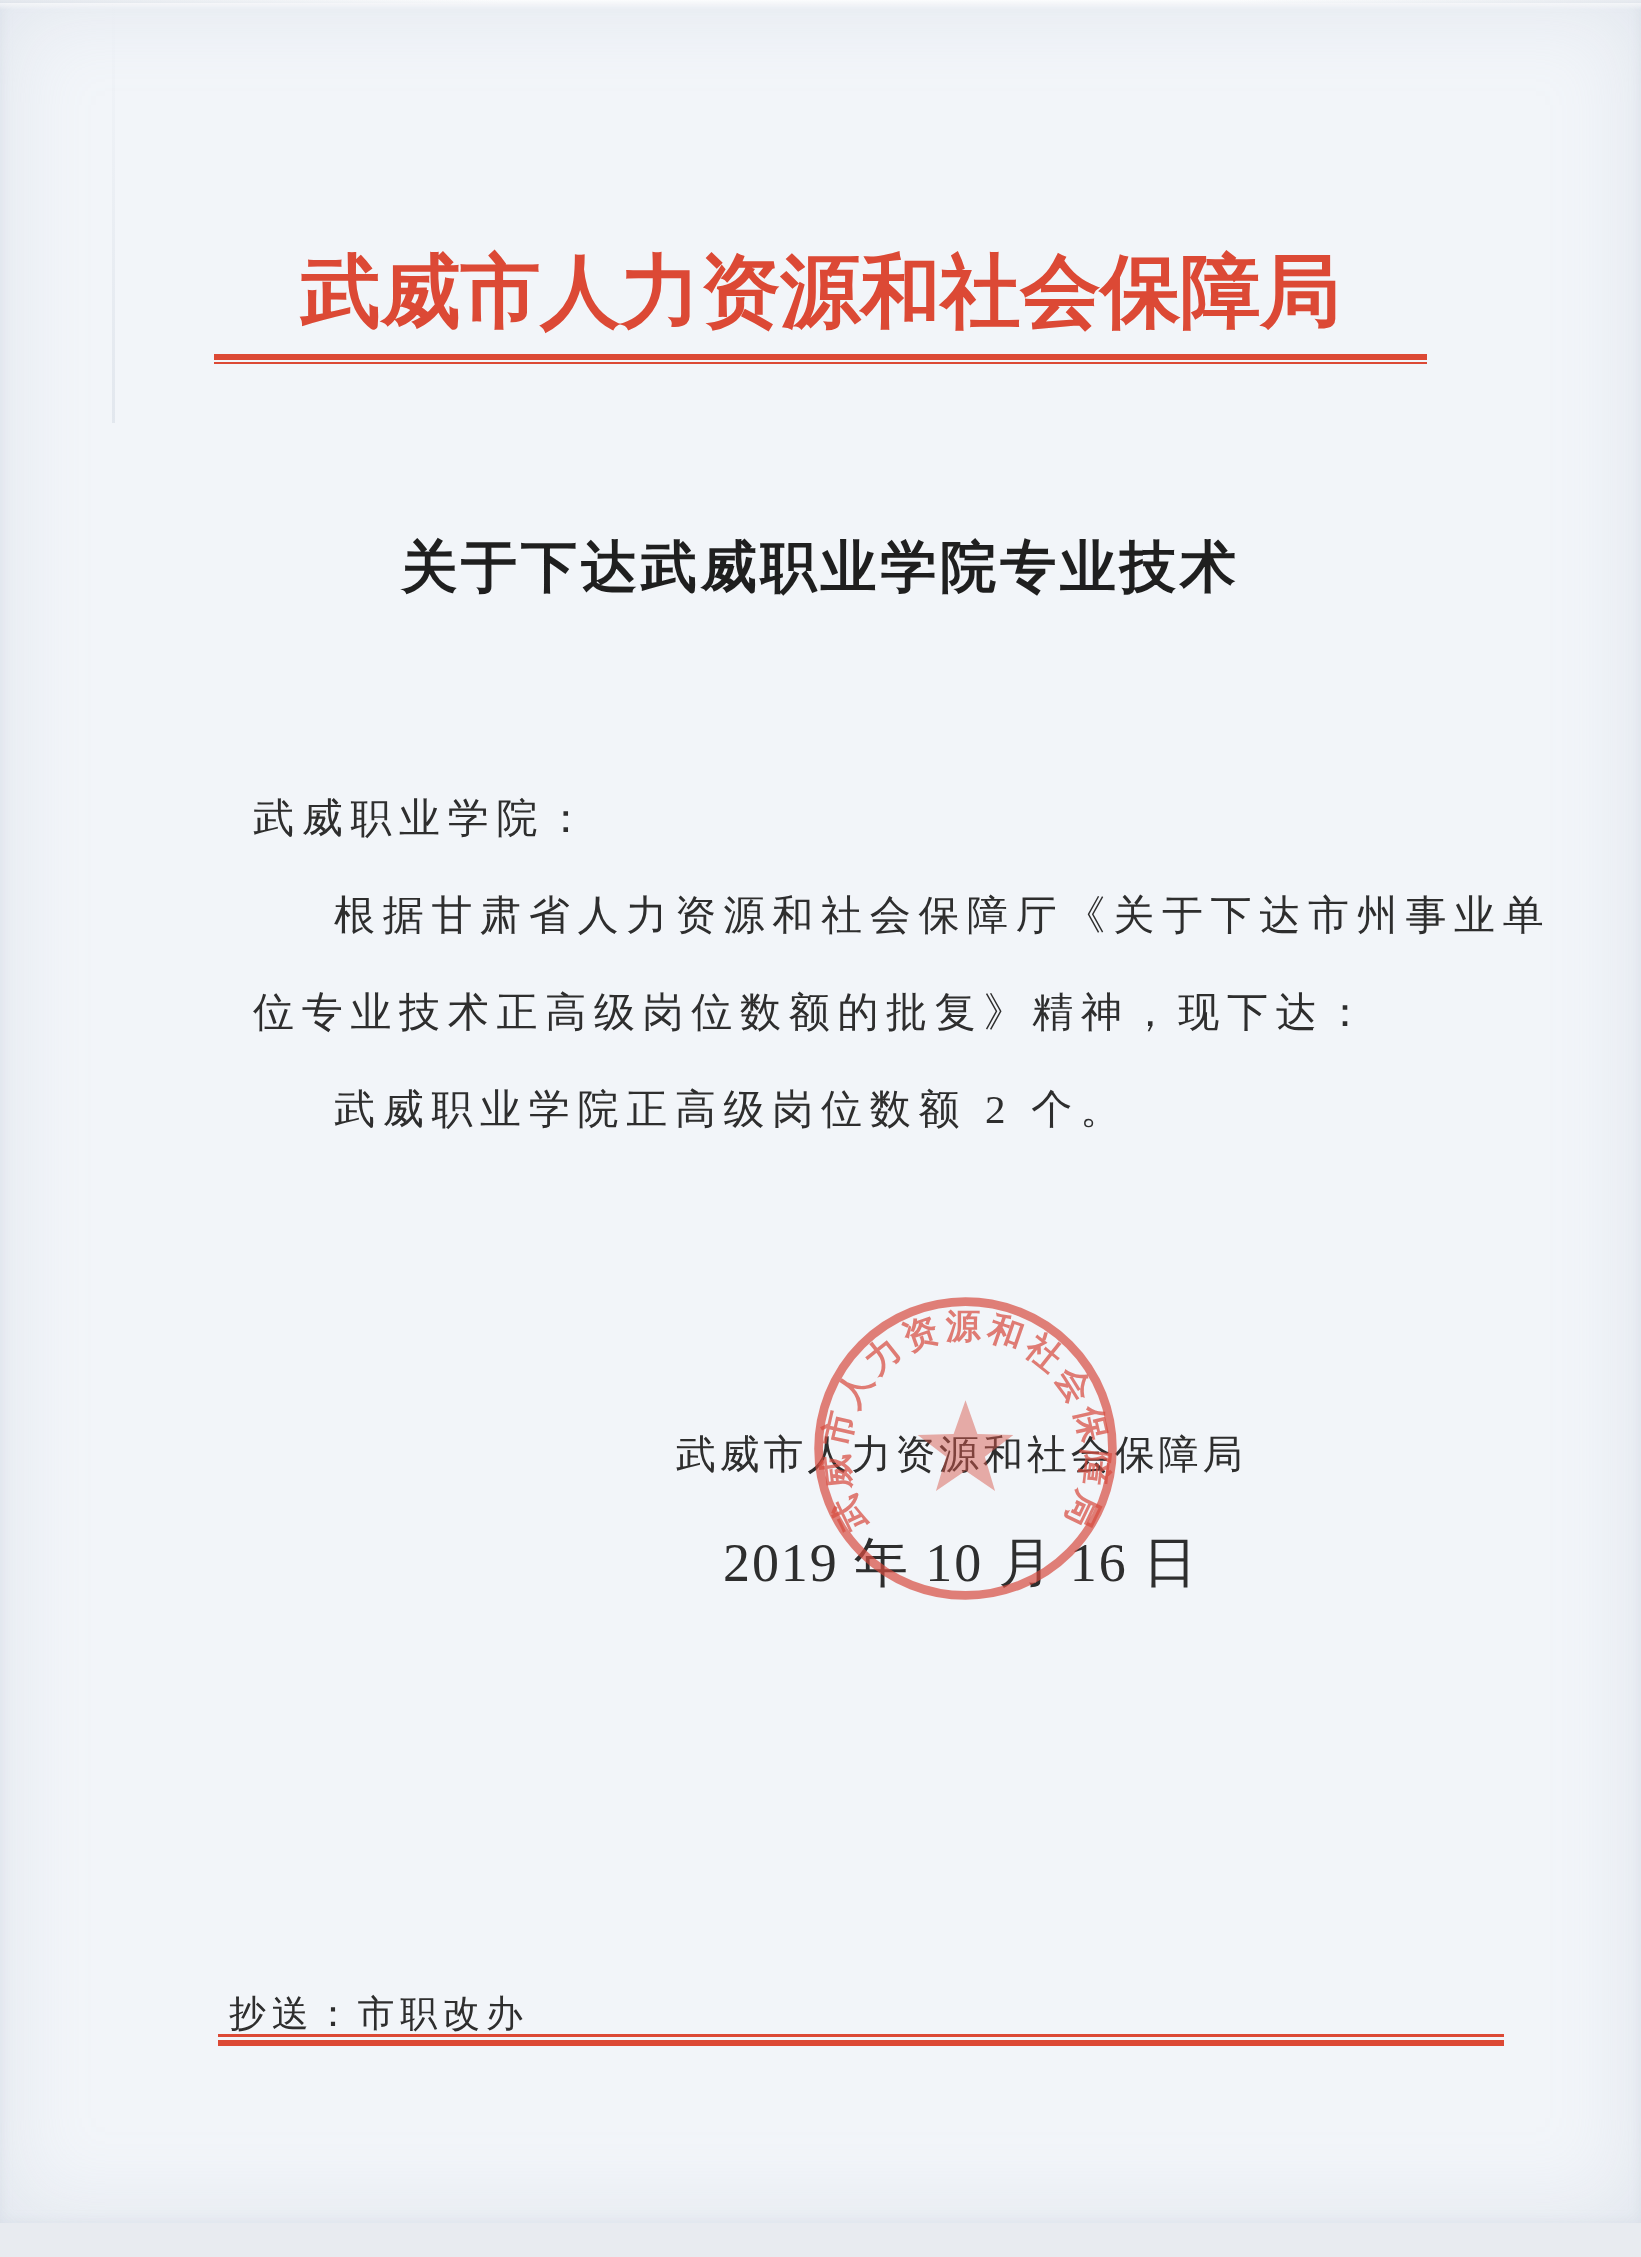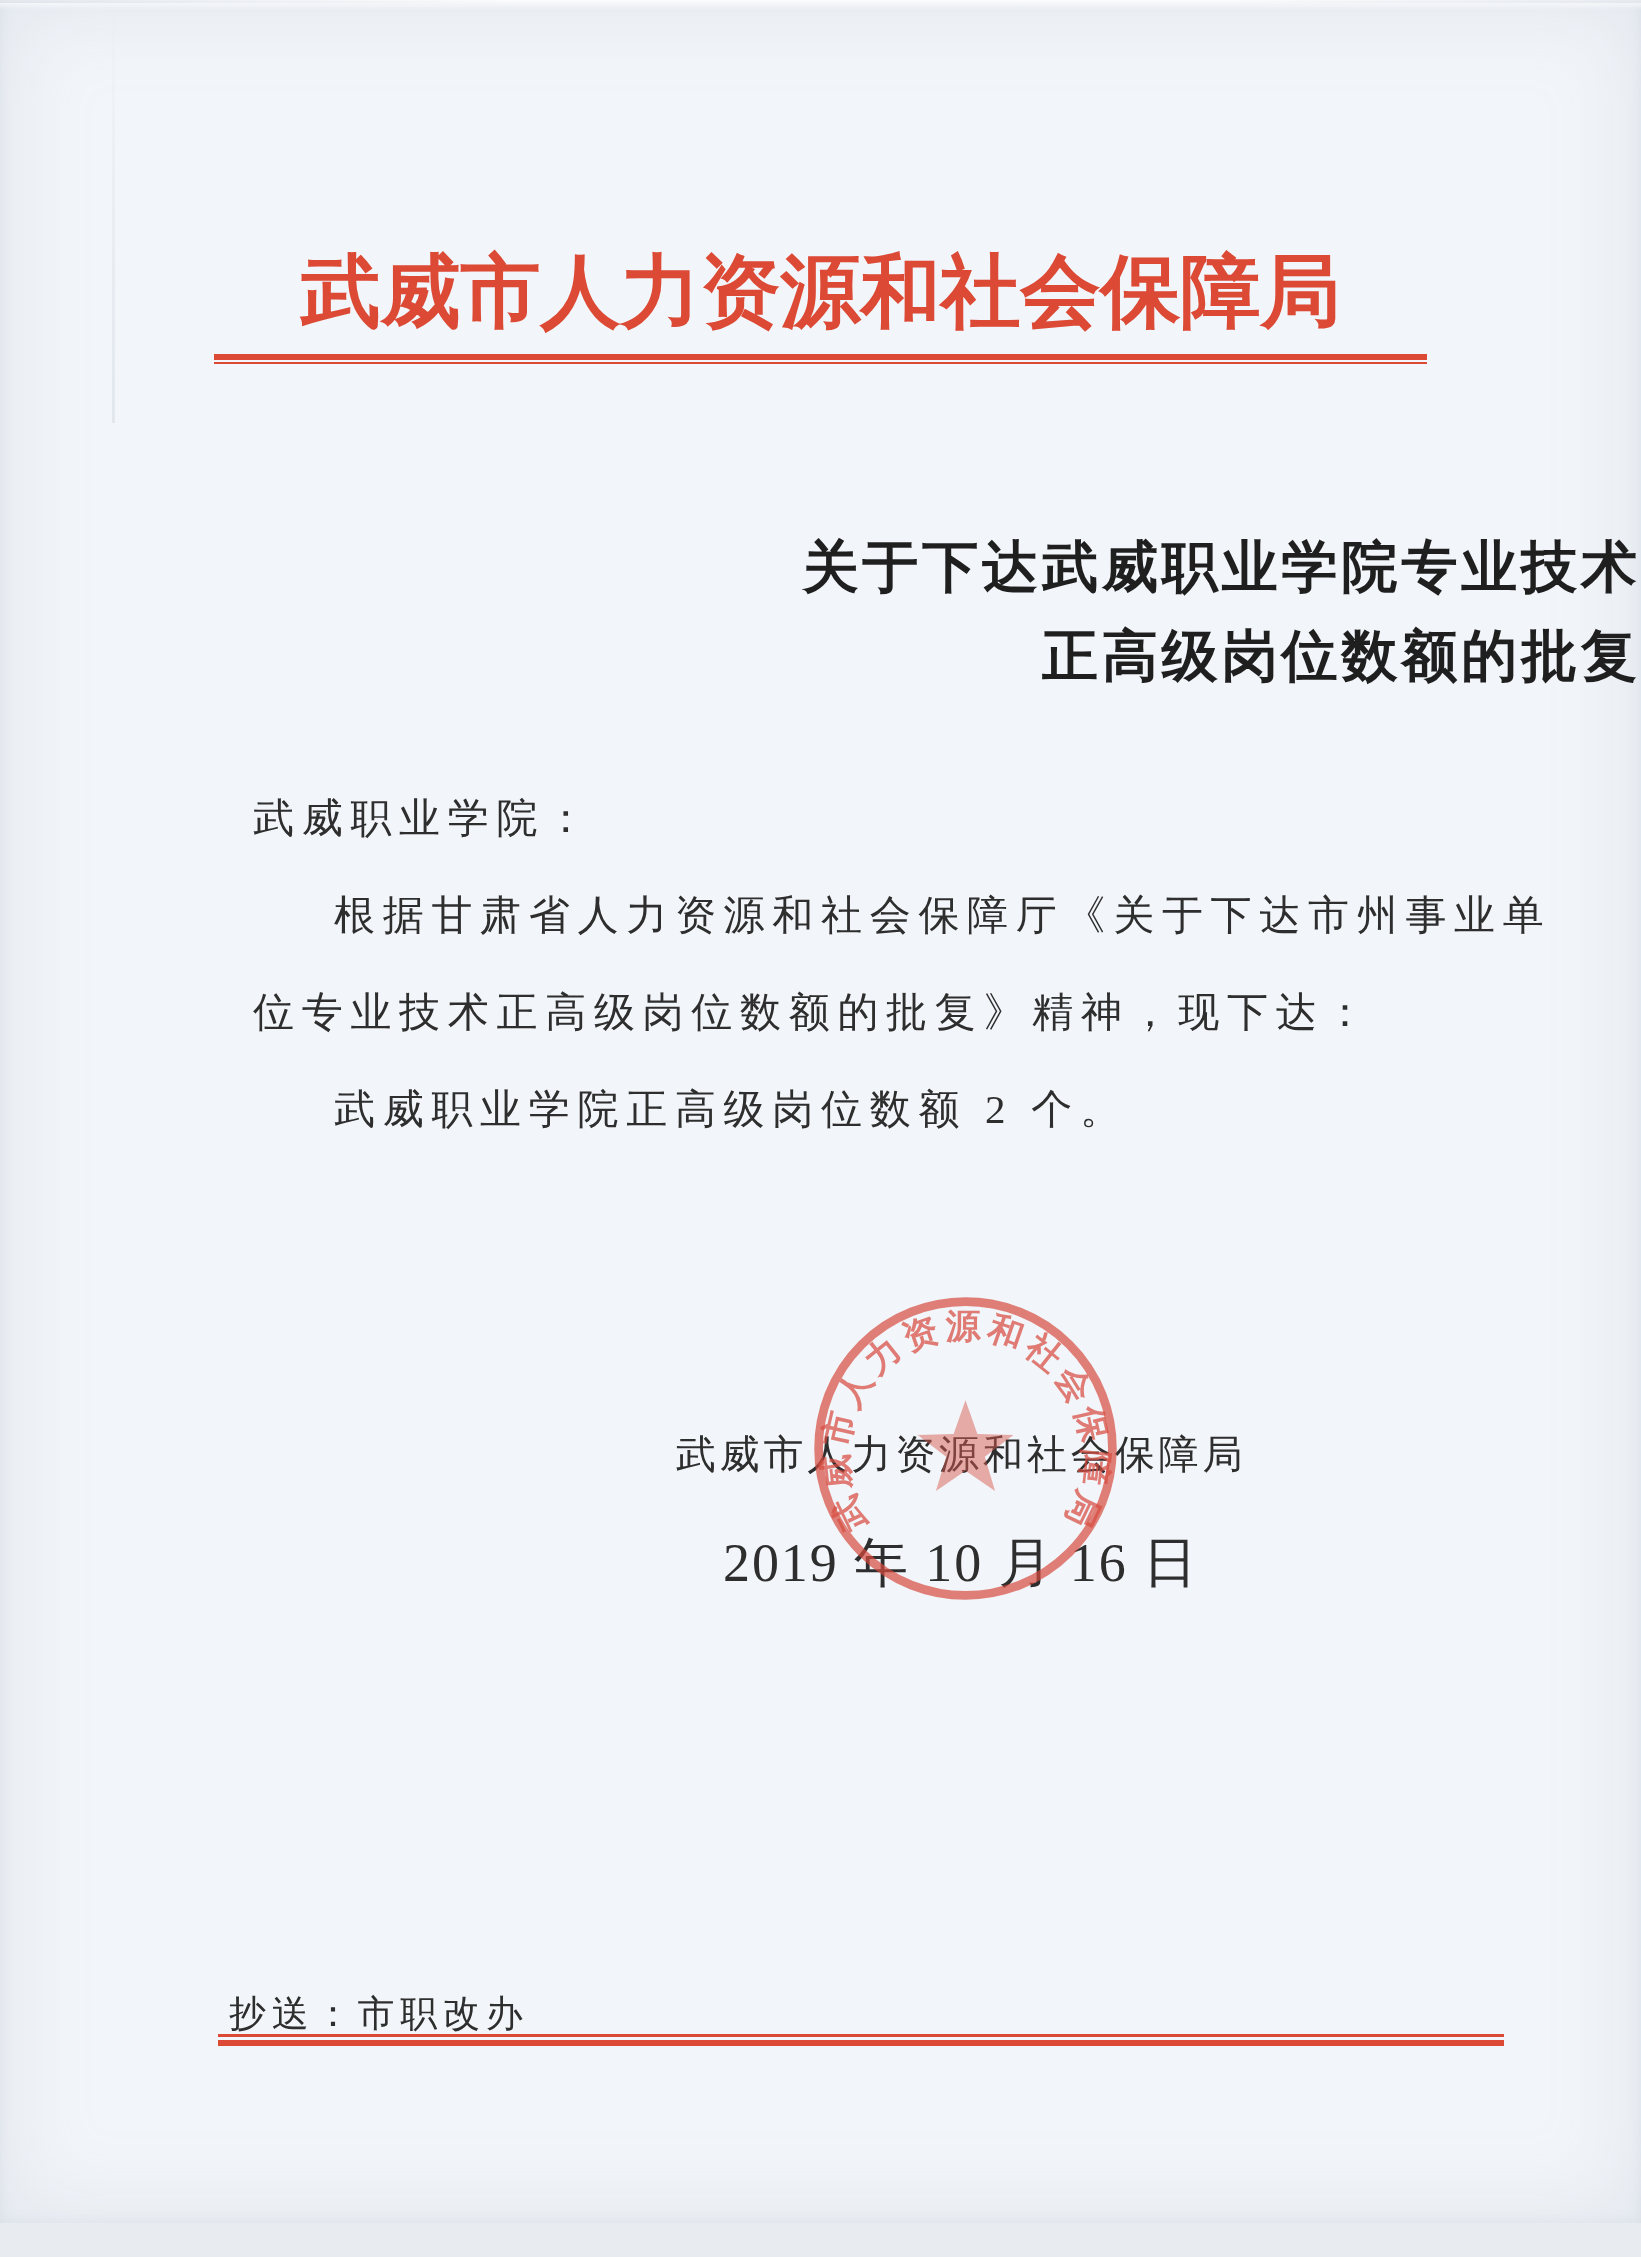--- a/index.html
+++ b/index.html
@@ -31,21 +31,21 @@
     letter-spacing:0px;
     white-space:nowrap;
   }
   .red-rule{position:absolute;left:214px;top:354px;width:1213px;}
   .red-rule .thick{height:5.8px;background:#dc4935;}
   .red-rule .gap{height:1.9px;}
   .red-rule .thin{height:1.9px;background:#dc4935;}
 
   .doc-title{
     position:absolute;left:0;top:523px;width:100%;
-    text-align:right;color:#1f1f1f;
+    text-align:center;color:#1f1f1f;
     font-size:56px;font-weight:bold;line-height:89px;
     letter-spacing:3.9px;white-space:nowrap;
   }
 
   .body-text{position:absolute;left:229px;top:770px;width:1299px;margin-left:24px;}
   .body-line{
     height:97px;line-height:97px;
     font-size:41px;color:#2e2e2e;letter-spacing:7.7px;
     white-space:nowrap;
   }
@@ -85,21 +85,20 @@
   <div class="letterhead">武威市人力资源和社会保障局</div>
 
   <div class="red-rule">
     <div class="thick"></div>
     <div class="gap"></div>
     <div class="thin"></div>
   </div>
 
   <div class="doc-title">
     <div>关于下达武威职业学院专业技术</div>
-    <div>正高级岗位数额的批复</div>
   </div>
 
   <div class="body-text">
     <div class="body-line">武威职业学院：</div>
     <div class="body-line indent">根据甘肃省人力资源和社会保障厅《关于下达市州事业单</div>
     <div class="body-line">位专业技术正高级岗位数额的批复》精神，现下达：</div>
     <div class="body-line indent">武威职业学院正高级岗位数额 2 个。</div>
   </div>
 
   <div class="sig-block">

